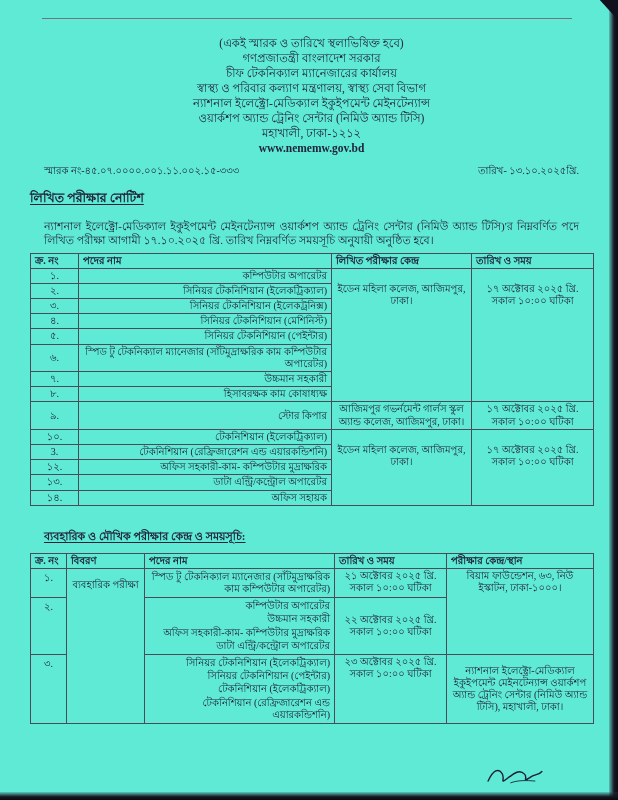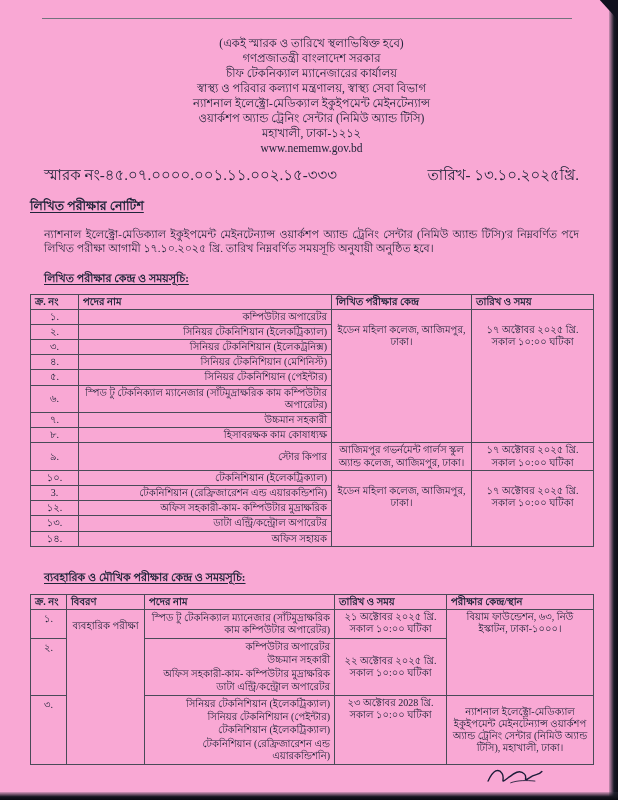--- a/index.html
+++ b/index.html
@@ -1,38 +1,38 @@
 <!DOCTYPE html>
 <html><head>
 <meta charset="utf-8">
 <style>
   * { margin:0; padding:0; box-sizing:border-box; }
   html,body { background:#ffffff; }
   body { font-family:"Liberation Serif","DejaVu Serif",serif; }
 
   .page {
     position:relative; width:618px; height:800px;
-    background:#f9a8d4; color:#20243a; overflow:hidden;
+    background:#5eead4; color:#20243a; overflow:hidden;
   }
 
   
   .top-rule { position:absolute; top:18px; left:42px; right:46px; height:1px; background:#73737e; }
   .edge-right { position:absolute; top:0; right:0; width:9px; height:100%;
     background:linear-gradient(to right, rgba(70,70,88,.25), #191926 55%, #0c0c16); z-index:5; }
   .edge-bottom { position:absolute; left:0; right:0; bottom:0; height:8px;
     background:linear-gradient(to bottom, rgba(70,70,88,.2), #15151f 60%, #0a0a12); z-index:5; }
   .corner-blob { position:absolute; top:0; right:0; width:26px; height:20px;
     background:#10101e; clip-path:polygon(30% 0, 100% 0, 100% 100%); z-index:6; }
 
   .content { position:absolute; left:30px; top:36px; width:563px; }
 
   .hdr { text-align:center; font-size:11.5px; line-height:1.3; }
-  .hdr .site { font-weight:normal;text-align:center; }
-
-  .memo-line { display:flex; justify-content:space-between; font-size:15px;
+  .hdr .site { font-weight:bold;text-align:center; }
+
+  .memo-line { display:flex; justify-content:space-between; font-size:10px;
     margin-top:7px; padding:0 14px 0 14px; }
 
   .title { text-align:left; font-weight:bold; font-size:12.5px; margin-top:9px;
     text-decoration:underline; text-underline-offset:2px; }
 
   .intro { font-size:11px; line-height:1.32; margin-top:10px; padding:0 14px;
     text-align:justify; }
 
   .sec-heading { font-weight:bold; font-size:11px; margin-top:14px; padding-left:14px;
     text-decoration:underline; text-underline-offset:2px; }
@@ -83,21 +83,20 @@
 
     <div class="memo-line">
       <span>স্মারক নং-৪৫.০৭.০০০০.০০১.১১.০০২.১৫-৩৩৩</span>
       <span>তারিখ- ১৩.১০.২০২৫খ্রি.</span>
     </div>
 
     <div class="title">লিখিত পরীক্ষার নোটিশ</div>
 
     <p class="intro">ন্যাশনাল ইলেক্ট্রো-মেডিক্যাল ইকুইপমেন্ট মেইনটেন্যান্স ওয়ার্কশপ অ্যান্ড ট্রেনিং সেন্টার (নিমিউ অ্যান্ড টিসি)'র নিম্নবর্ণিত পদে লিখিত পরীক্ষা আগামী ১৭.১০.২০২৫ খ্রি. তারিখ নিম্নবর্ণিত সময়সূচি অনুযায়ী অনুষ্ঠিত হবে।</p>
 
-    <div class="sec-heading">লিখিত পরীক্ষার কেন্দ্র ও সময়সূচি:</div>
 
     <table class="t1">
       <colgroup>
           <col class="c-sl">
           <col class="c-post">
           <col class="c-ctr">
           <col class="c-dt">
         </colgroup>
       <thead>
         <tr>
@@ -213,21 +212,21 @@
           <td class="dt">২২ অক্টোবর ২০২৫ খ্রি. সকাল ১০:০০ ঘটিকা</td>
         </tr>
         <tr>
           <td class="sl">৩.</td>
           <td class="post vtop">
             <div>সিনিয়র টেকনিশিয়ান (ইলেকট্রিক্যাল)</div>
             <div>সিনিয়র টেকনিশিয়ান (পেইন্টার)</div>
             <div>টেকনিশিয়ান (ইলেকট্রিক্যাল)</div>
             <div>টেকনিশিয়ান (রেফ্রিজারেশন এন্ড এয়ারকন্ডিশনি)</div>
           </td>
-          <td class="dt vtop">২৩ অক্টোবর 2028 খ্রি. সকাল ১০:০০ ঘটিকা</td>
+          <td class="dt vtop">২৩ অক্টোবর ২০২৫ খ্রি. সকাল ১০:০০ ঘটিকা</td>
           <td class="venue">ন্যাশনাল ইলেক্ট্রো-মেডিক্যাল ইকুইপমেন্ট মেইনটেন্যান্স ওয়ার্কশপ অ্যান্ড ট্রেনিং সেন্টার (নিমিউ অ্যান্ড টিসি), মহাখালী, ঢাকা।</td>
         </tr>
       </tbody>
     </table>
 
   </div>
 
   <svg class="sig" viewBox="0 0 70 30">
     <path d="M4 22 C10 9, 16 7, 20 13 C24 19, 17 26, 26 19 C34 13, 40 8, 46 14 C50 18, 43 24, 52 18 C58 13, 62 16, 66 11" stroke="#1c1c38" stroke-width="1.6" fill="none" stroke-linecap="round"></path>
     <path d="M30 24 C38 21, 48 21, 58 22" stroke="#1c1c38" stroke-width="1" fill="none" stroke-linecap="round"></path>

